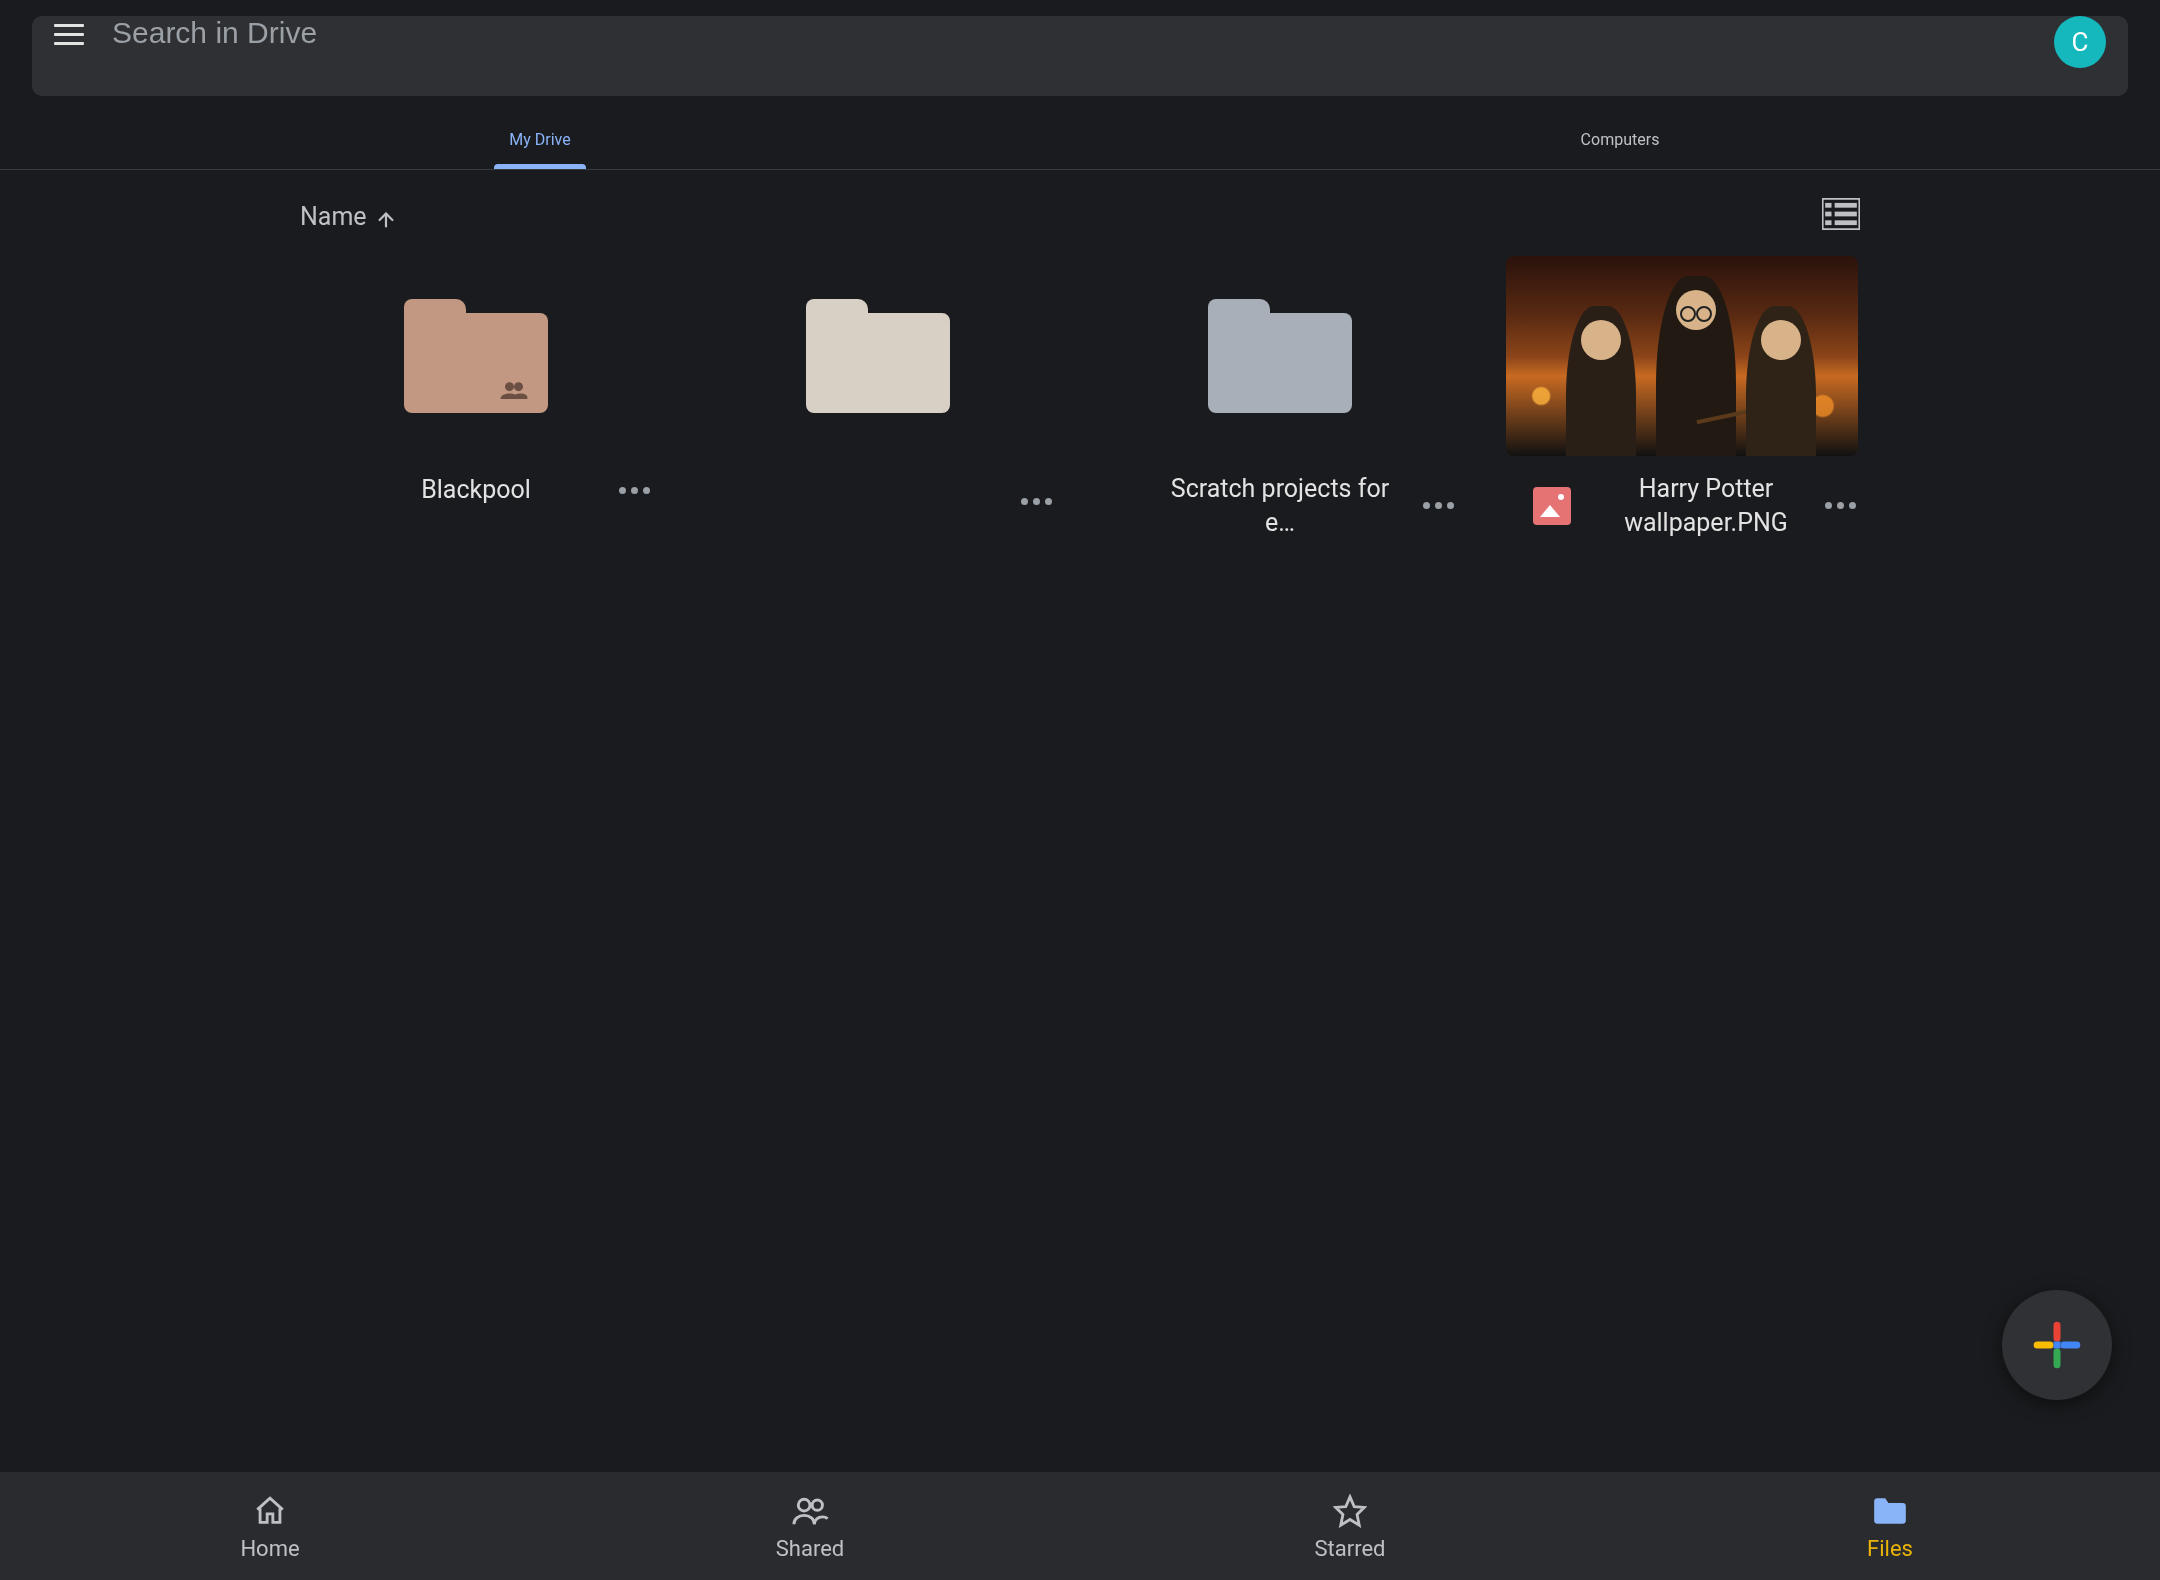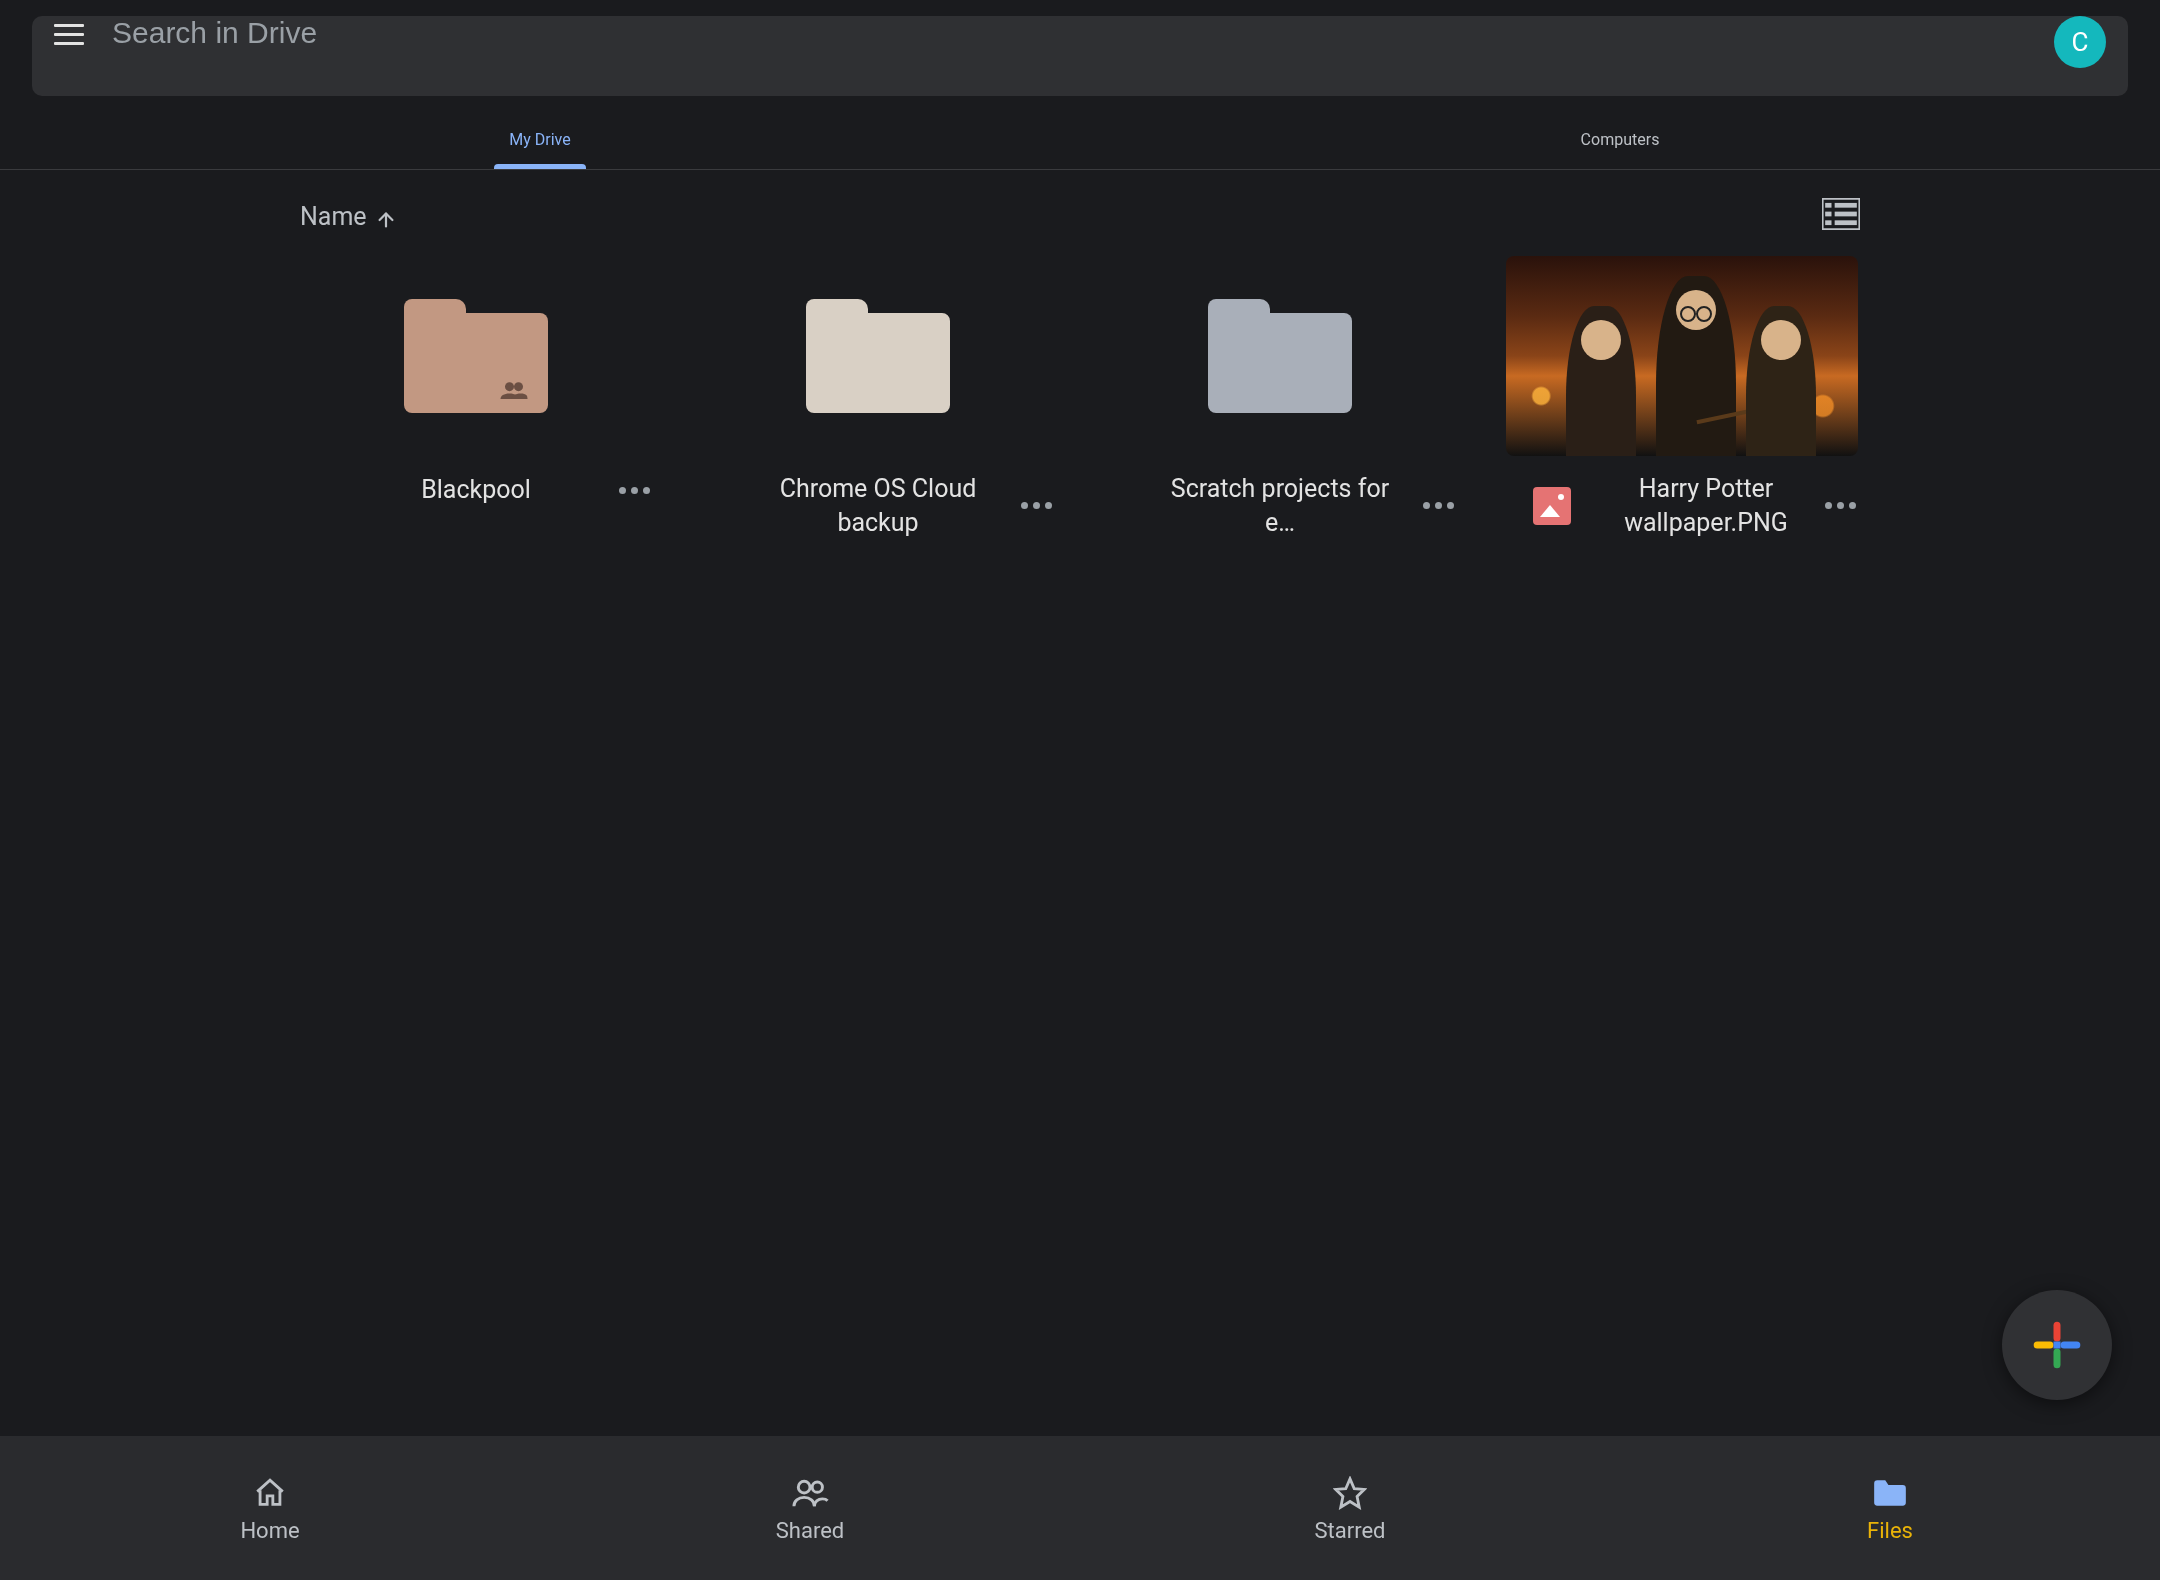--- a/index.html
+++ b/index.html
@@ -189,21 +189,21 @@
     width:110px;height:110px;border-radius:50%;
     background:#303134;
     display:flex;align-items:center;justify-content:center;
     box-shadow: 0 4px 18px rgba(0,0,0,.5);
     cursor:pointer;
   }
 
   
   .bottom-nav {
     position:absolute; left:0; right:0; bottom:0;
-    height:144px; background:#2a2b2e;
+    height:108px; background:#2a2b2e;
     display:flex;
   }
   .nav-item {
     flex:1; display:flex; flex-direction:column; align-items:center; justify-content:center;
     gap:6px; color:#bdc1c6; font-size:22px; cursor:pointer;
   }
   .nav-item.active { color:#eab308; }
   .nav-item .ico { height:38px; display:flex;align-items:center;justify-content:center;}
 </style>
 </head>
@@ -282,21 +282,20 @@
     </div>
 
     <div class="item">
       <div class="thumb">
         <div class="folder">
           <div class="folder-tab" style="background:#d9d0c5"></div>
           <div class="folder-body" style="background:#d9d0c5"></div>
         </div>
       </div>
       <div class="label-row">
-        <div class="item-name">Chrome OS Cloud backup</div>
         <div class="more-btn">
           <div class="dots">
               <span></span>
               <span></span>
               <span></span>
             </div>
         </div>
       </div>
     </div>
 

